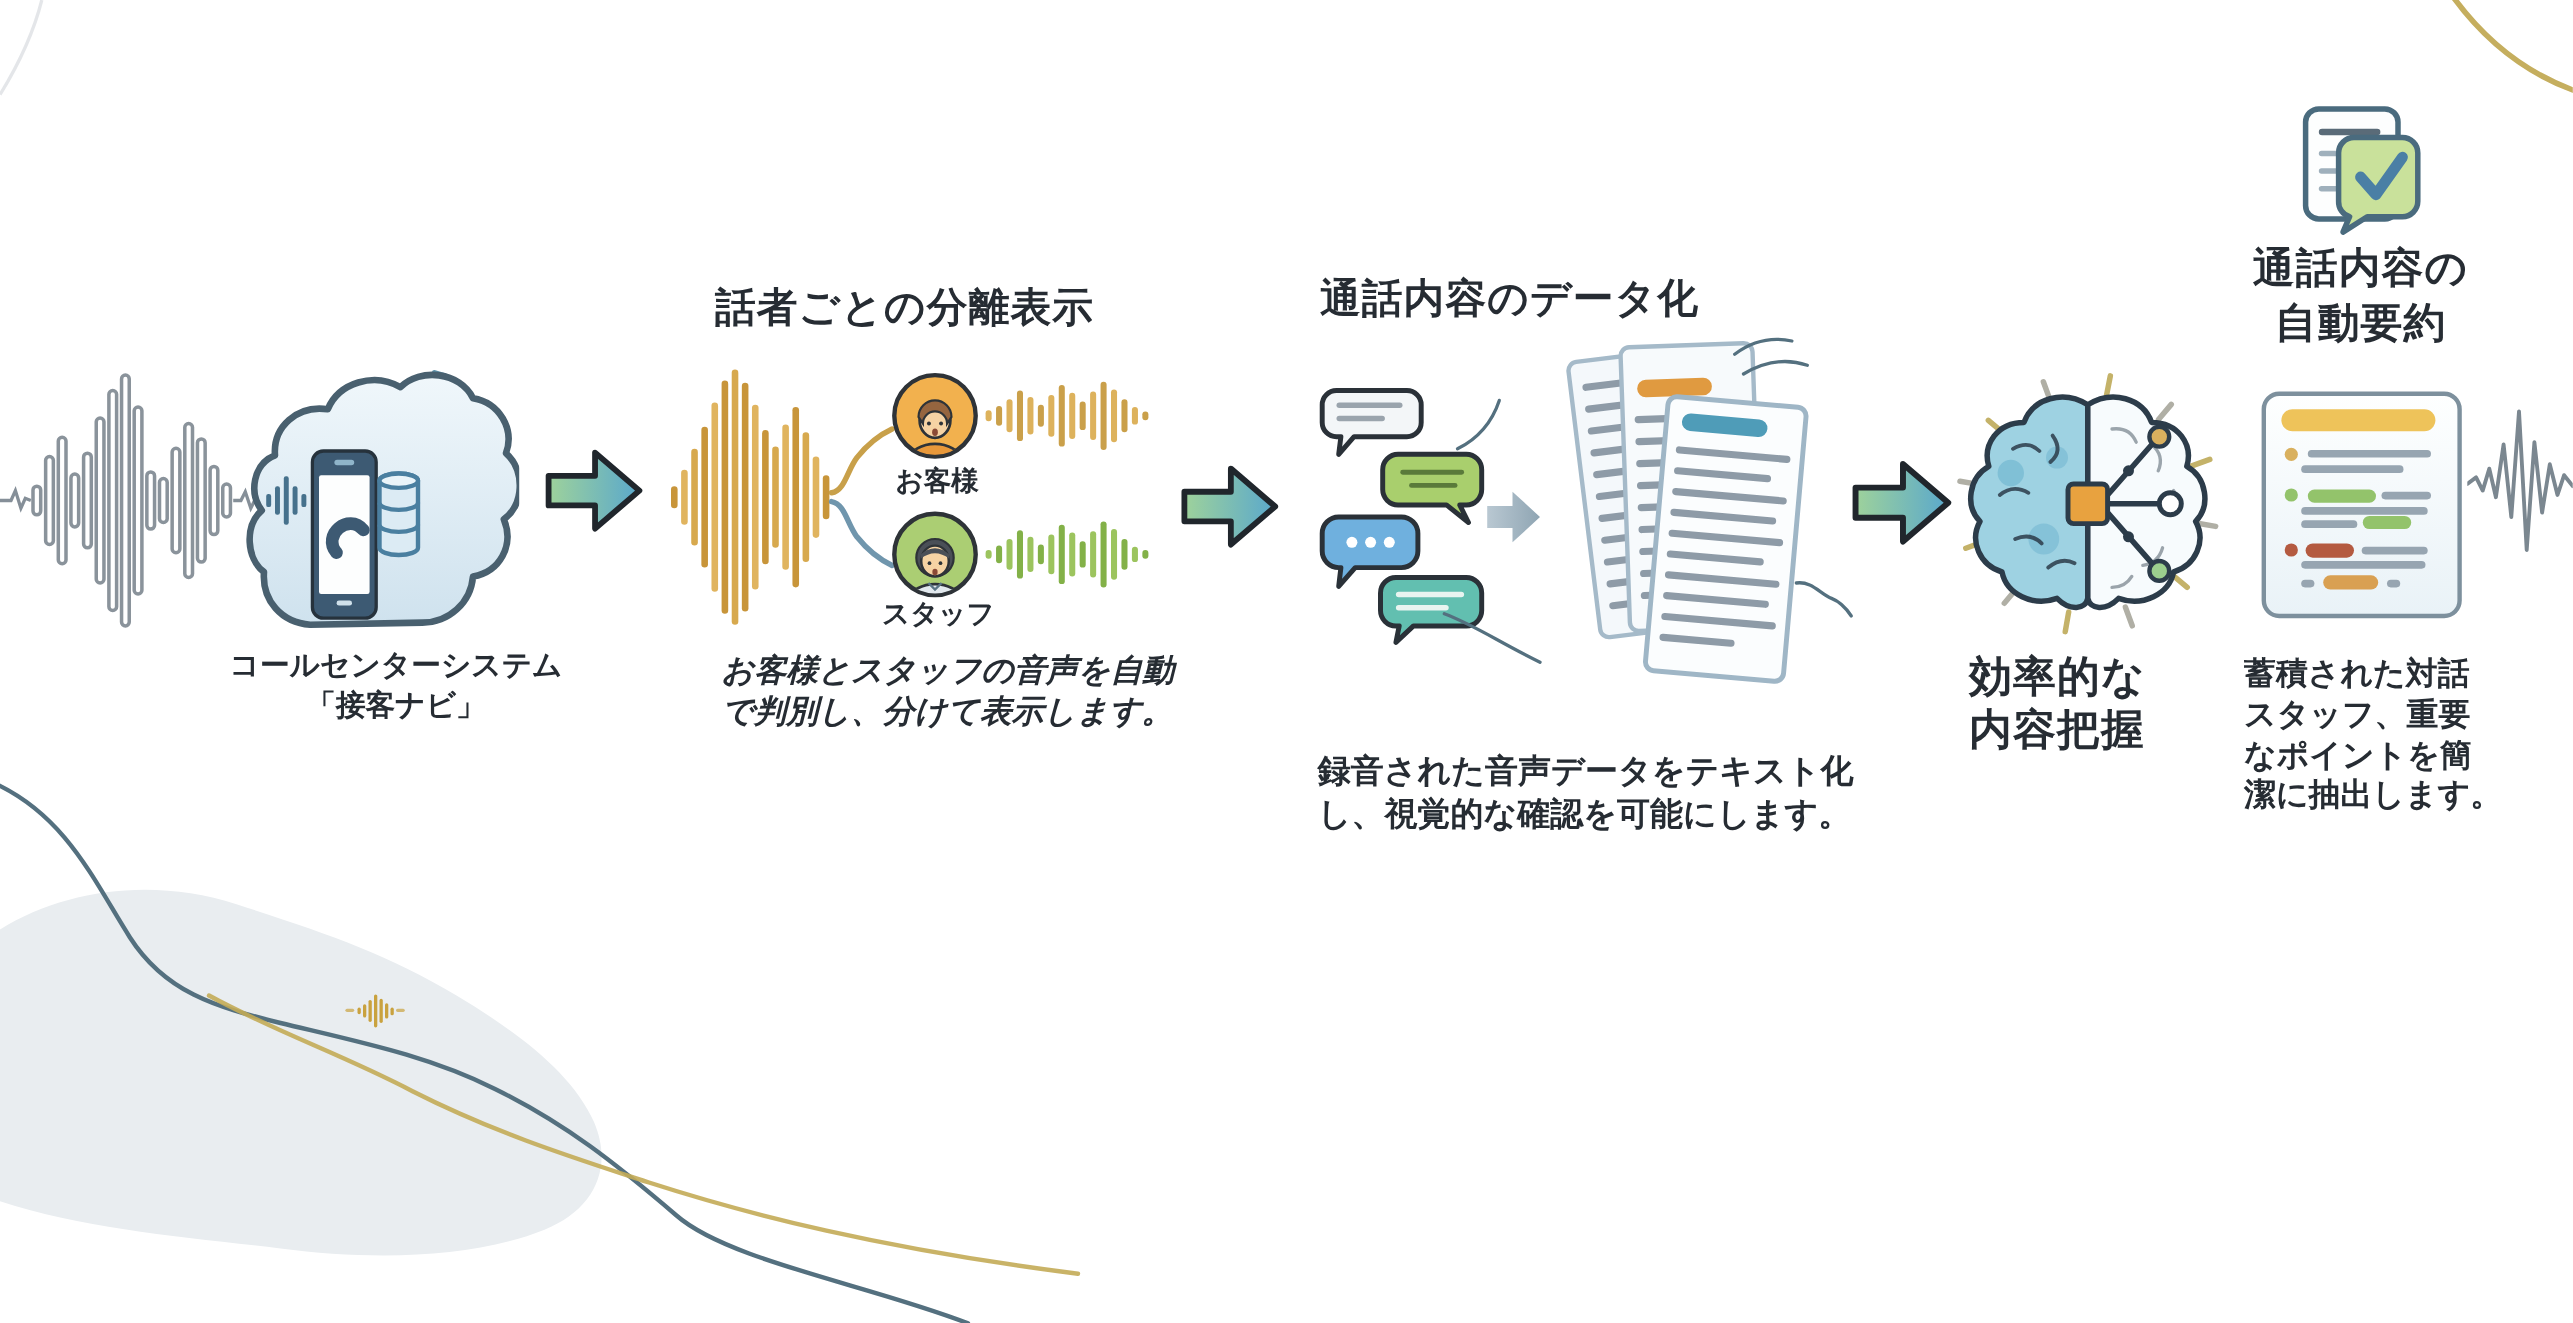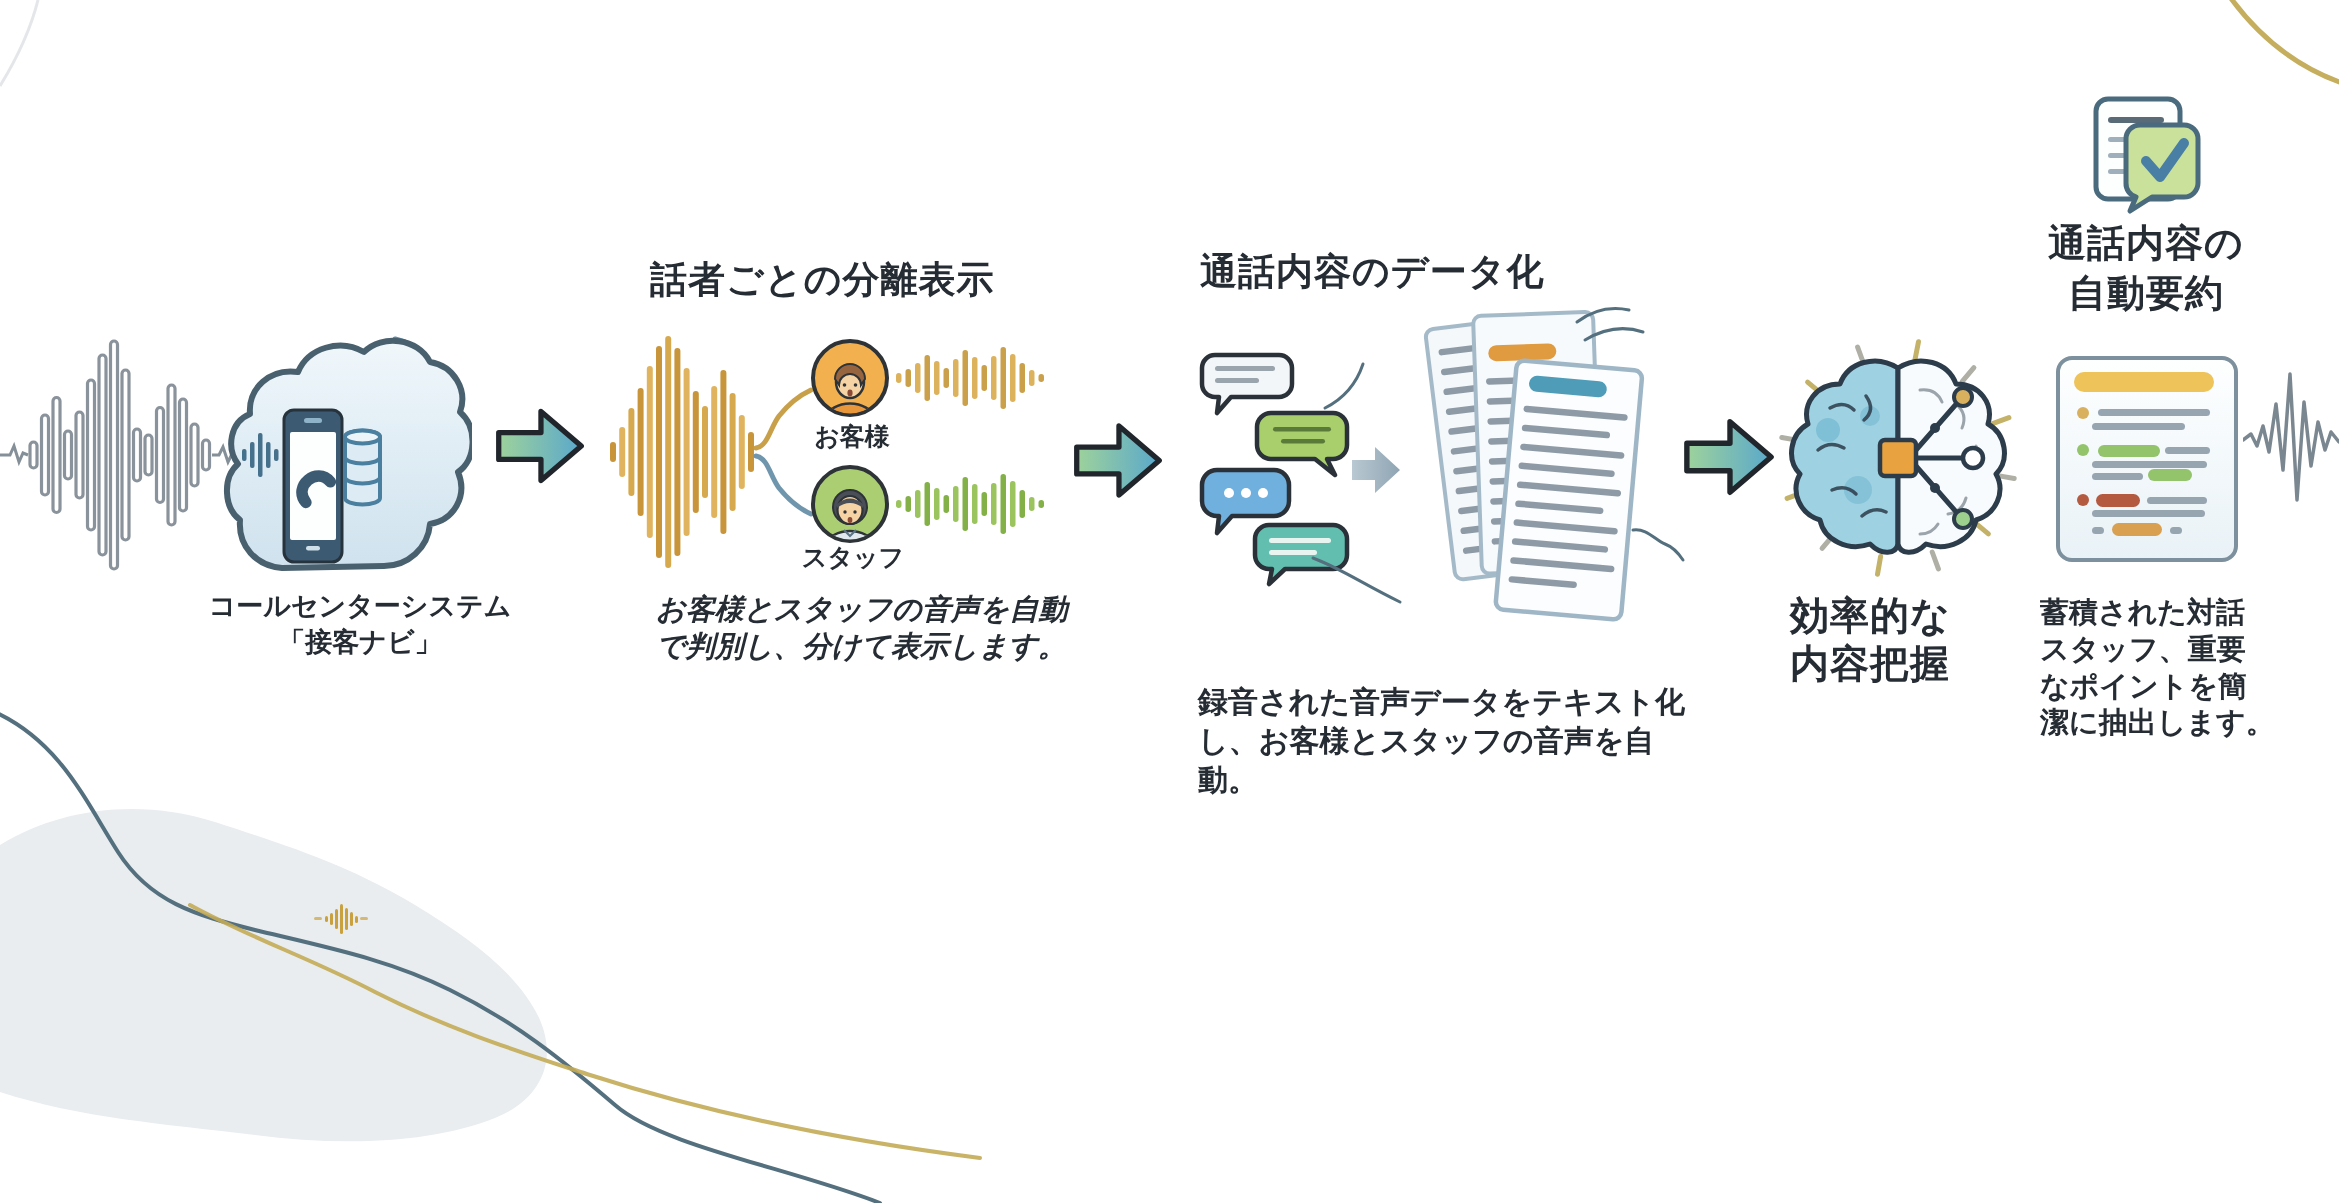--- a/index.html
+++ b/index.html
@@ -336,21 +336,21 @@
       <path d="M140,108 C160,98 172,82 178,64"></path>
       <path d="M392,22 C408,10 425,6 444,10"></path>
       <path d="M400,40 C420,28 440,26 458,32"></path>
       <path d="M128,258 C155,268 178,284 215,302"></path>
       <path d="M448,230 C462,228 470,240 480,244 C488,247 494,254 498,260"></path>
     </g>
   </svg>
 
   <div class="abs txt desc30" style="left:1198px;top:642px;width:510px;margin-top:40px;">
     <div>録音された音声データをテキスト化</div>
-    <div>し、お客様とスタッフの音声を自動。</div>
+    <div>し、視覚的な確認を可能にします。</div>
   </div>
 
   <svg class="abs" style="left:1680px;top:410px;" width="98" height="94" viewBox="0 0 100 94">
     <defs>
         <linearGradient id="ag3" x1="0" y1="0" x2="1" y2="0">
       <stop offset="0" stop-color="#9ed29b"></stop>
           <stop offset="1" stop-color="#5aa8cc"></stop>
     </linearGradient>
       </defs>
     <polygon points="7,33 51,33 51,11 93,47 51,83 51,61 7,61" fill="url(#ag3)" stroke="#20262c" stroke-width="5.5" stroke-linejoin="round"></polygon>

